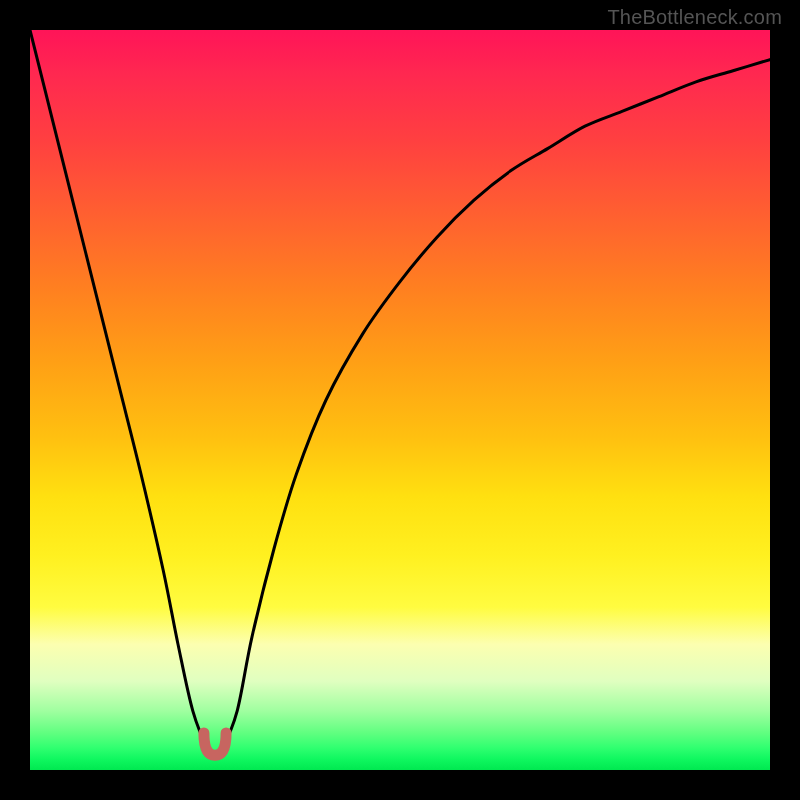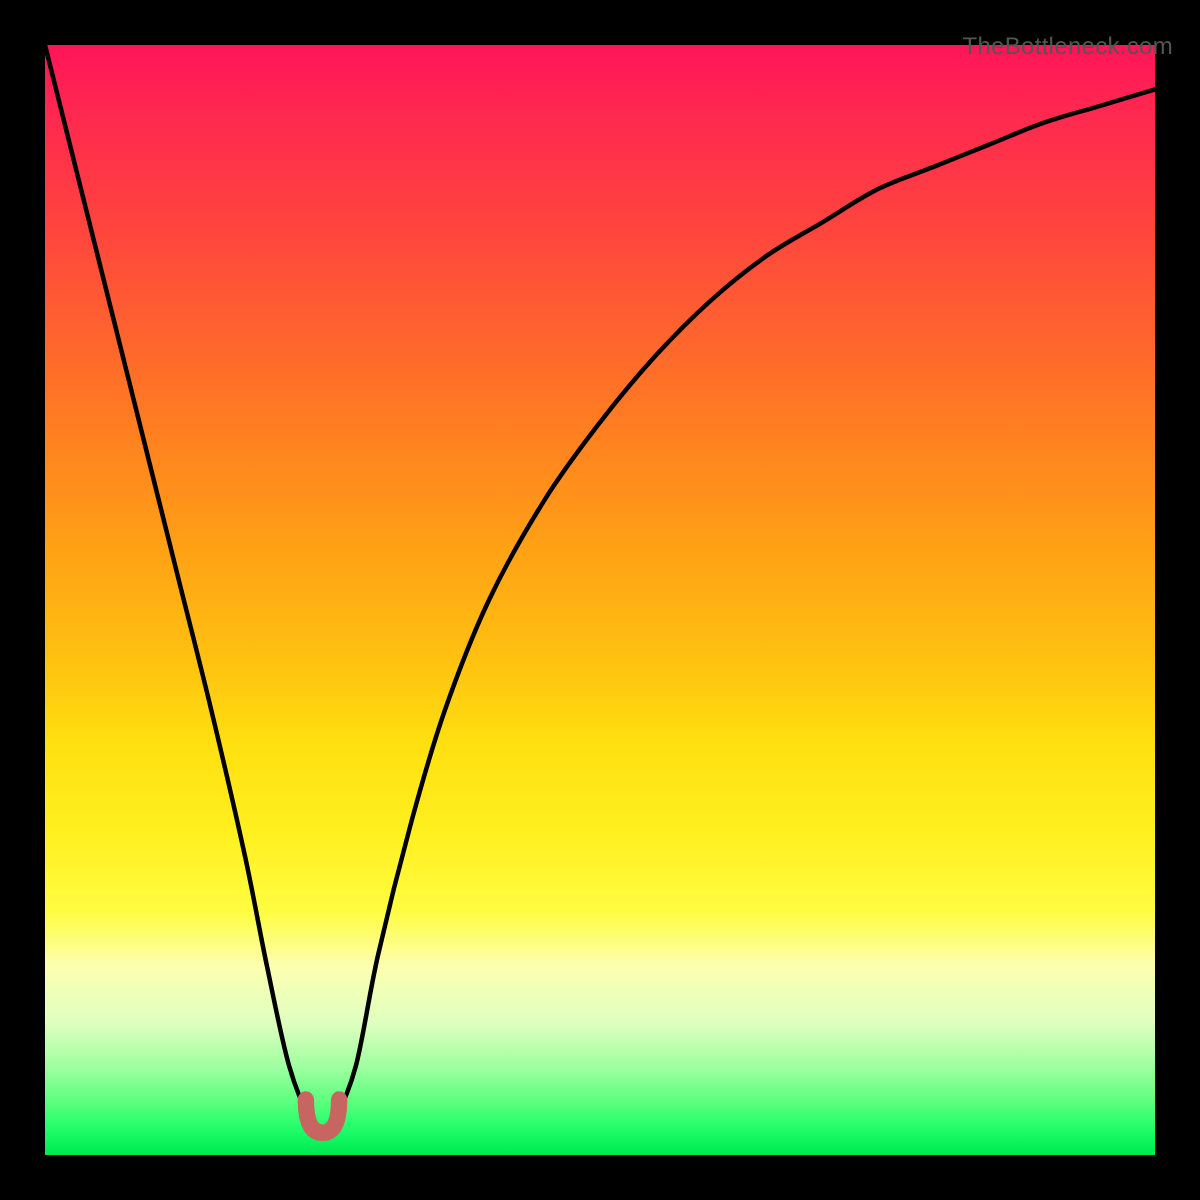--- a/index.html
+++ b/index.html
@@ -39,24 +39,24 @@
       #a0ffa0 92%,
       #60ff80 95%,
       #30ff70 97%,
       #10f860 98.5%,
       #00e850 100%
     );
     overflow: hidden;
   }
   .watermark {
     position: absolute;
-    top: 23px;
+    top: 6px;
     right: 18px;
     color: #555;
-    font-size: 16px;
+    font-size: 20px;
     font-weight: 500;
     letter-spacing: 0.2px;
     user-select: none;
   }
   svg.curve {
     position: absolute;
     left: 0;
     top: 0;
     width: 740px;
     height: 740px;

